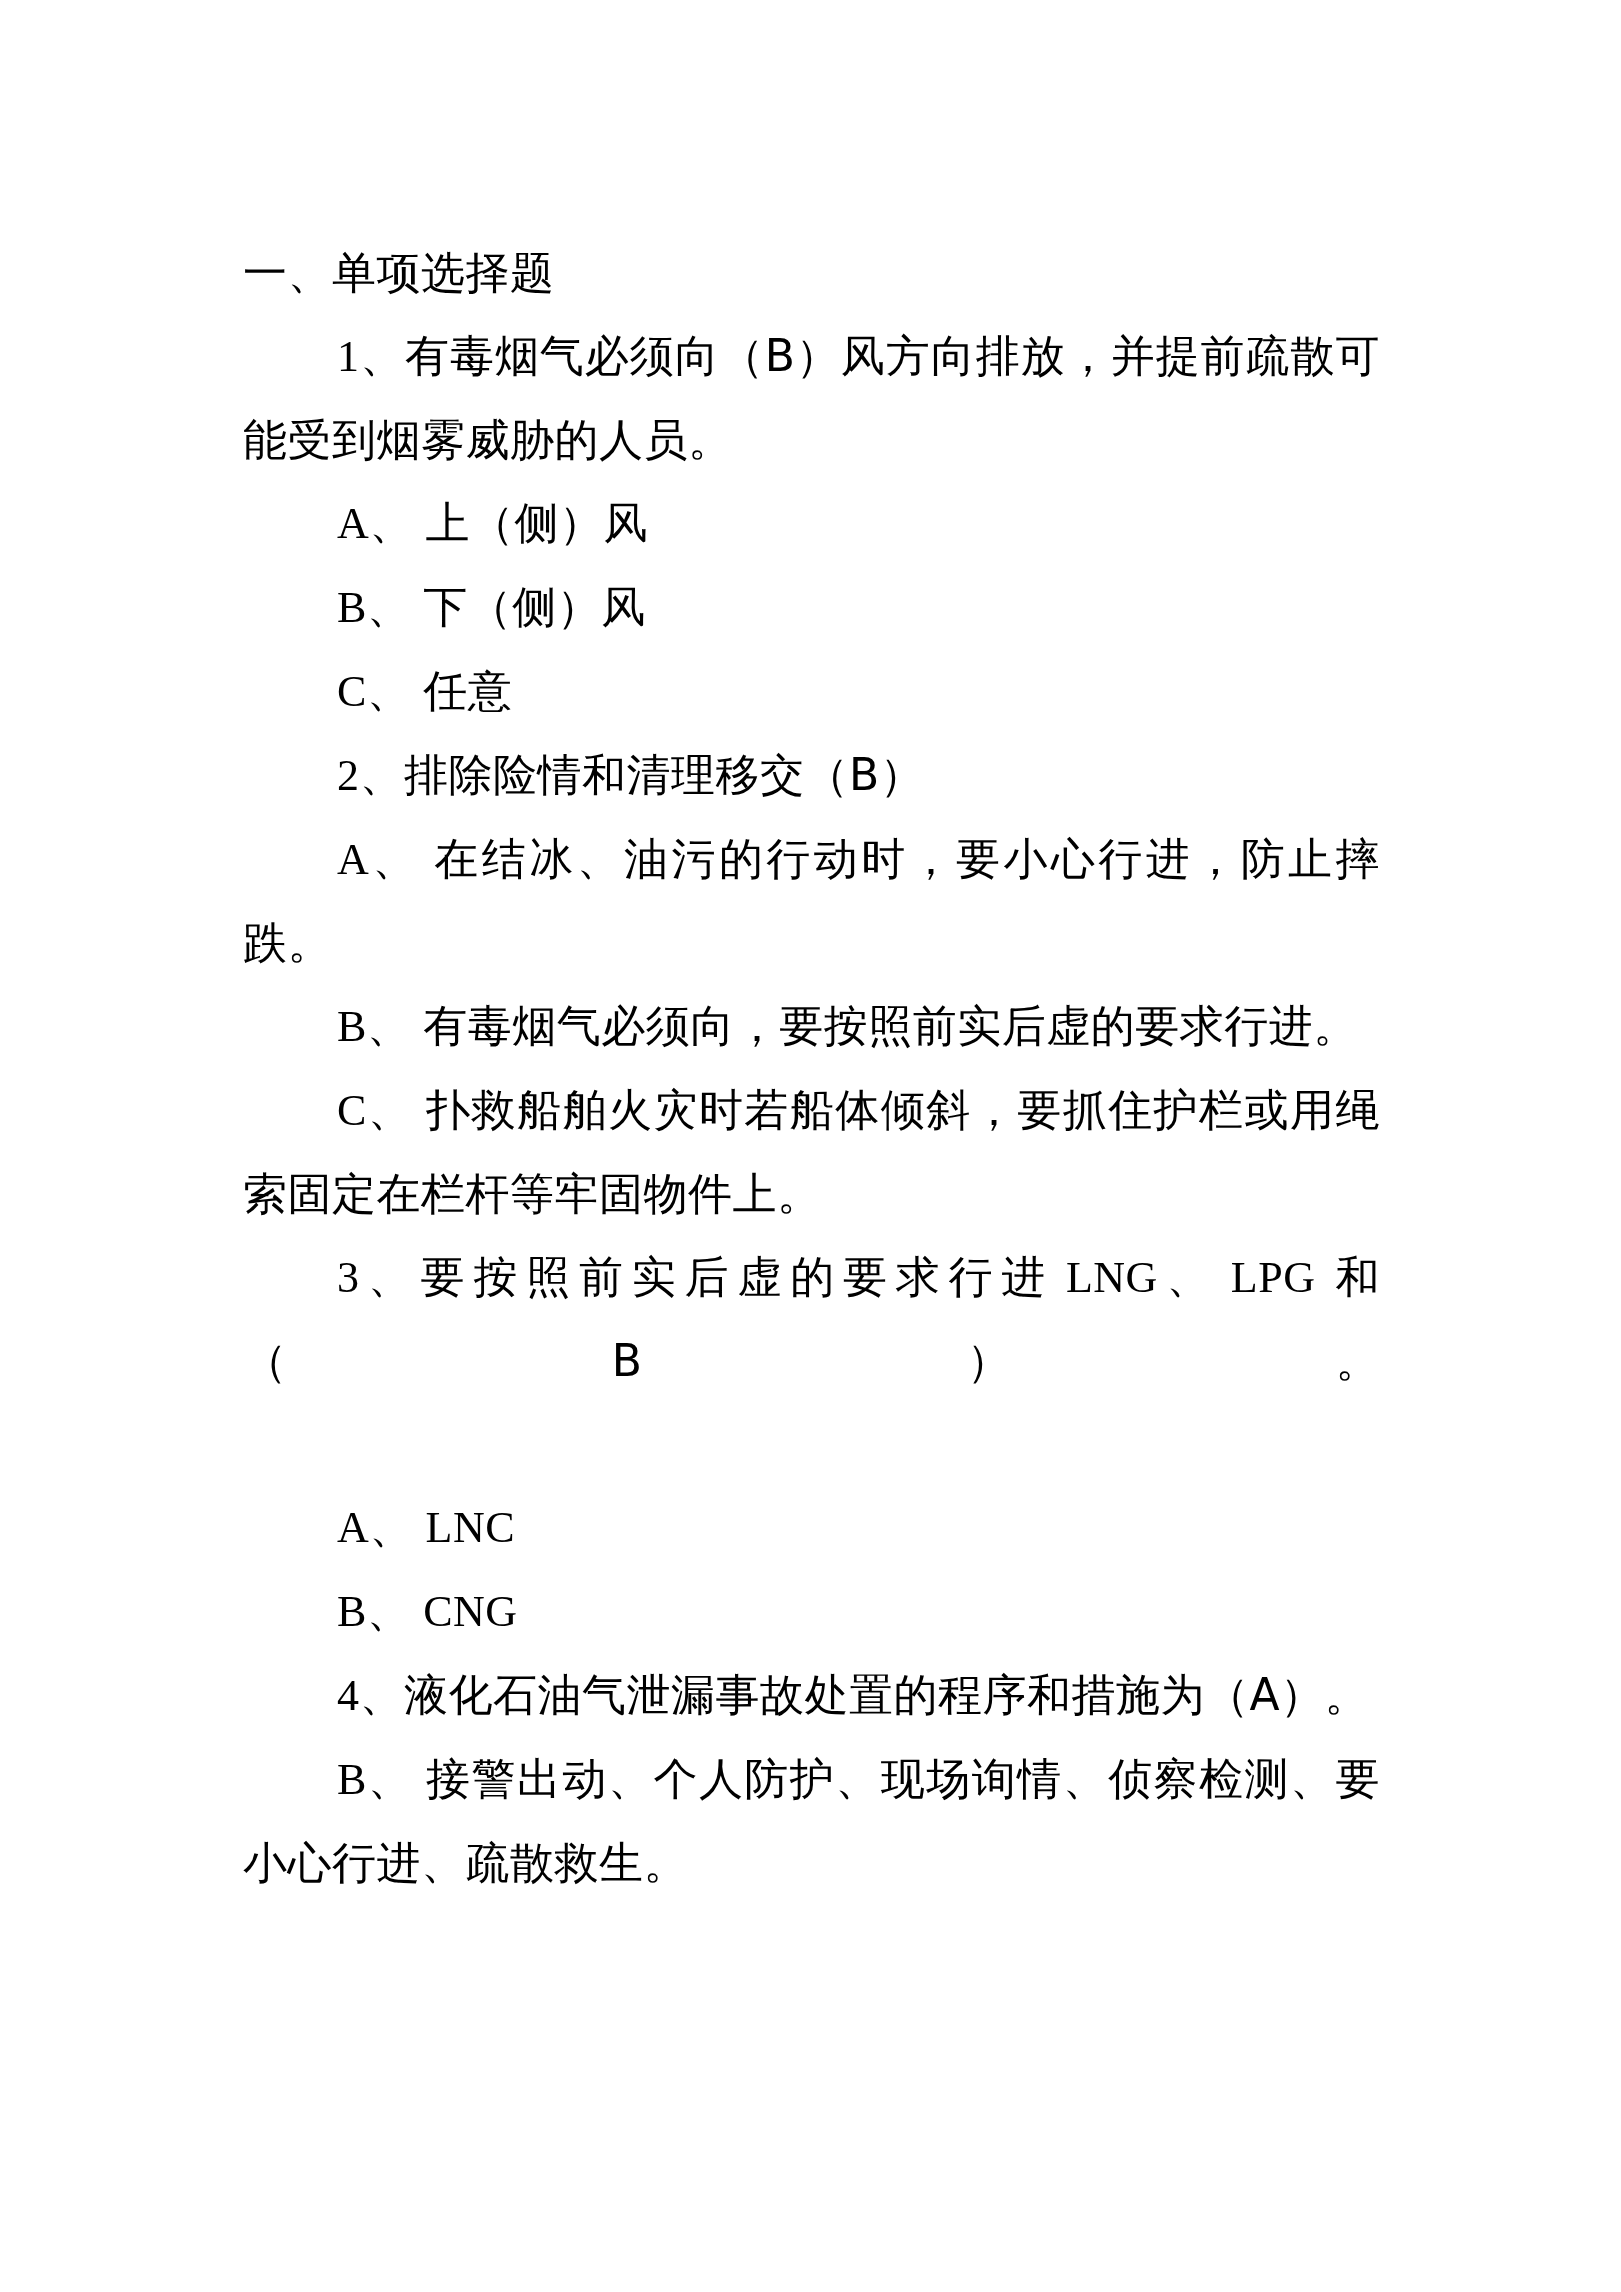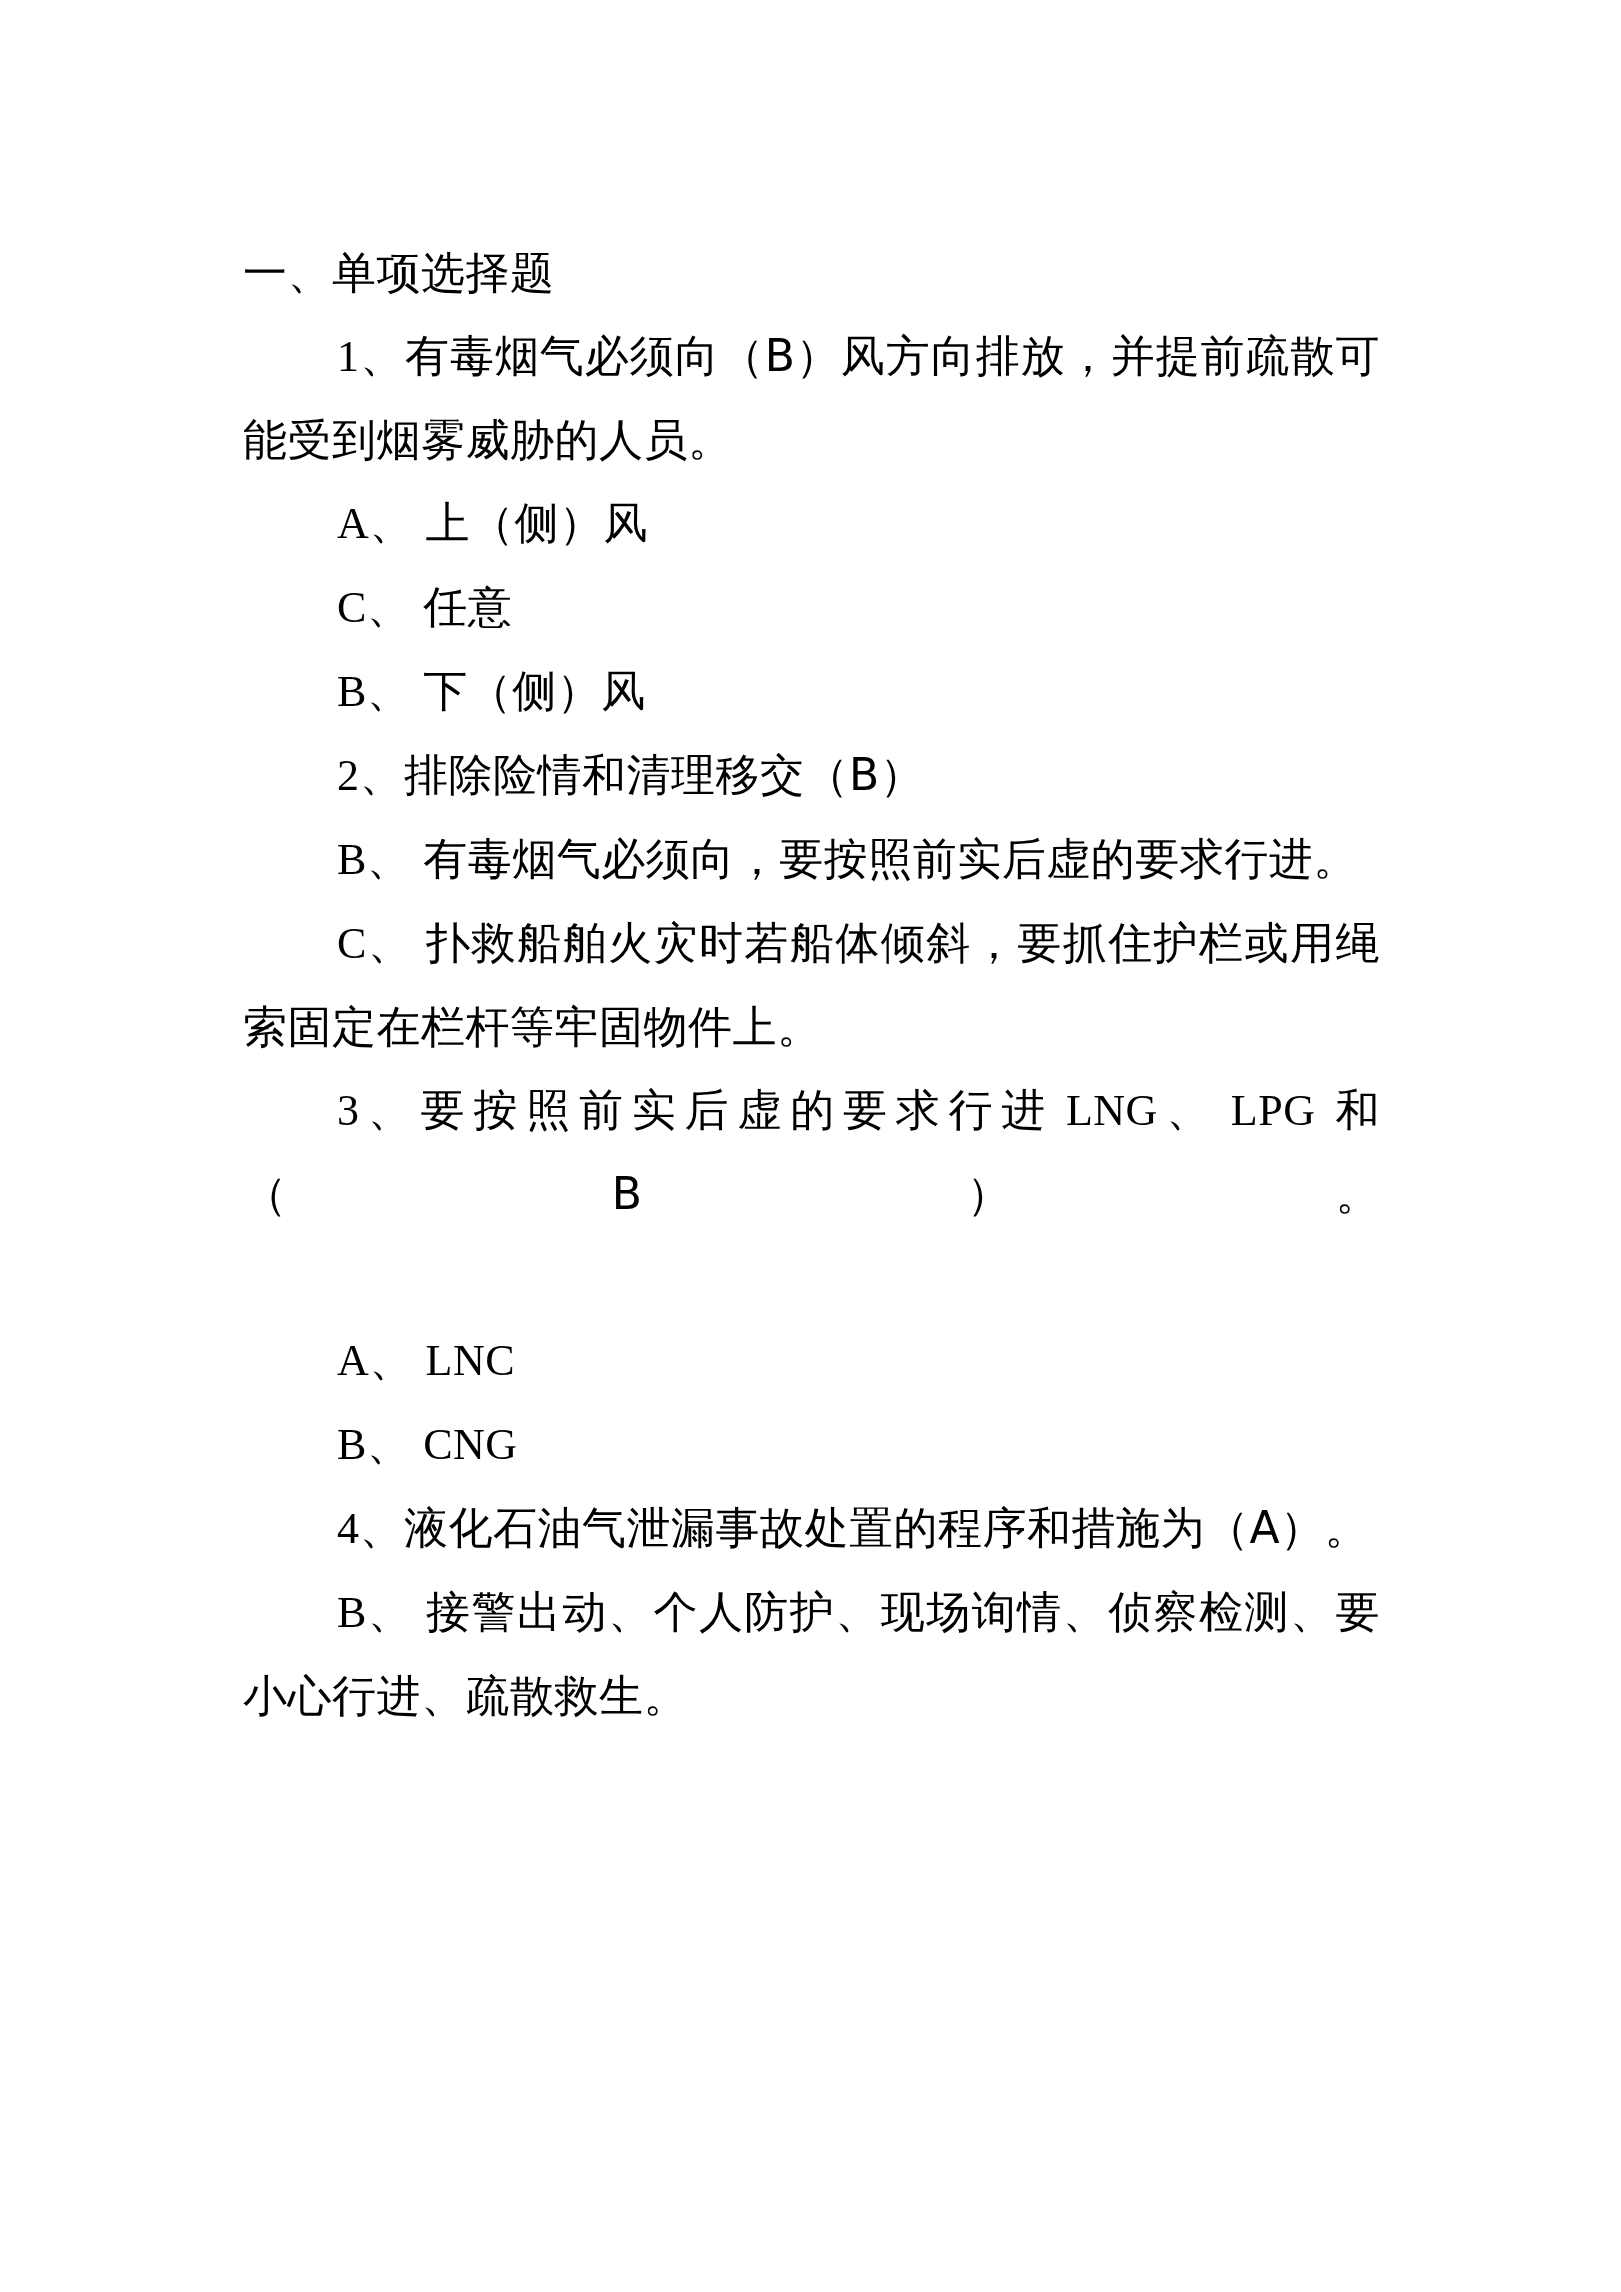--- a/index.html
+++ b/index.html
@@ -63,24 +63,25 @@
 </head>
 <body>
 
 <div class="page">
   <div class="doc-body">
 
     <p class="para heading">一、单项选择题</p>
 
     <p class="para"><span class="latin">1、</span><span>有毒烟气必须向（B）风方向排放，并提前疏散可能受到烟雾威胁的人员。</span></p>
     <p class="para"><span class="latin">A、</span><span class="sp"></span><span>上（侧）风</span></p>
+    <p class="para"><span class="latin">B、</span><span class="sp"></span><span>下（侧）风</span></p>
     <p class="para"><span class="latin">C、</span><span class="sp"></span><span>任意</span></p>
-    <p class="para"><span class="latin">B、</span><span class="sp"></span><span>下（侧）风</span></p>
 
     <p class="para"><span class="latin">2、</span><span>排除险情和清理移交（B）</span></p>
+    <p class="para"><span class="latin">A、</span><span class="sp"></span><span>在结冰、油污的行动时，要小心行进，防止摔跌。</span></p>
     <p class="para"><span class="latin">B、</span><span class="sp"></span><span>有毒烟气必须向，要按照前实后虚的要求行进。</span></p>
     <p class="para"><span class="latin">C、</span><span class="sp"></span><span>扑救船舶火灾时若船体倾斜，要抓住护栏或用绳索固定在栏杆等牢固物件上。</span></p>
 
     <p class="para stretch"><span class="latin">3、</span><span>要按照前实后虚的要求行进</span><span class="sp"></span><span class="latin">LNG</span><span>、</span><span class="sp"></span><span class="latin">LPG</span><span class="sp"></span><span>和</span><span>（B）。</span></p>
     <p class="para"><span class="latin">A、</span><span class="sp"></span><span class="latin">LNC</span></p>
     <p class="para"><span class="latin">B、</span><span class="sp"></span><span class="latin">CNG</span></p>
 
     <p class="para"><span class="latin">4、</span><span>液化石油气泄漏事故处置的程序和措施为（A）。</span></p>
     <p class="para"><span class="latin">B、</span><span class="sp"></span><span>接警出动、个人防护、现场询情、侦察检测、要小心行进、疏散救生。</span></p>
 

